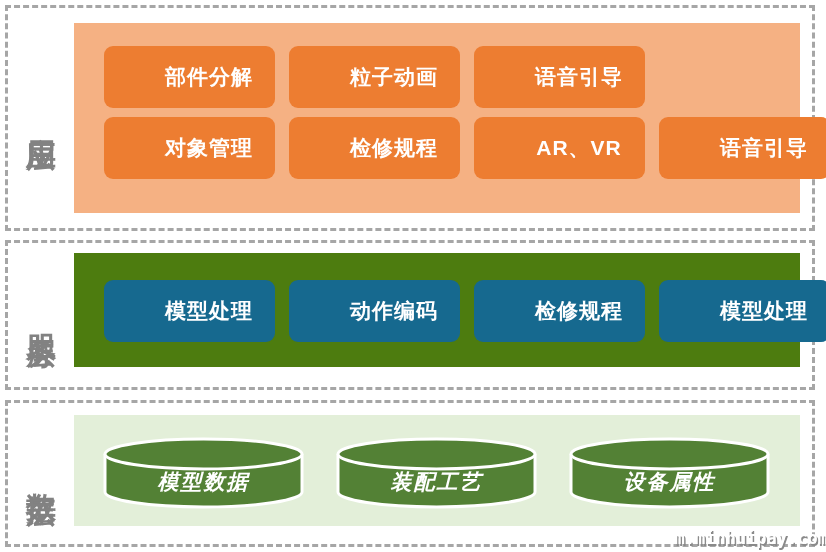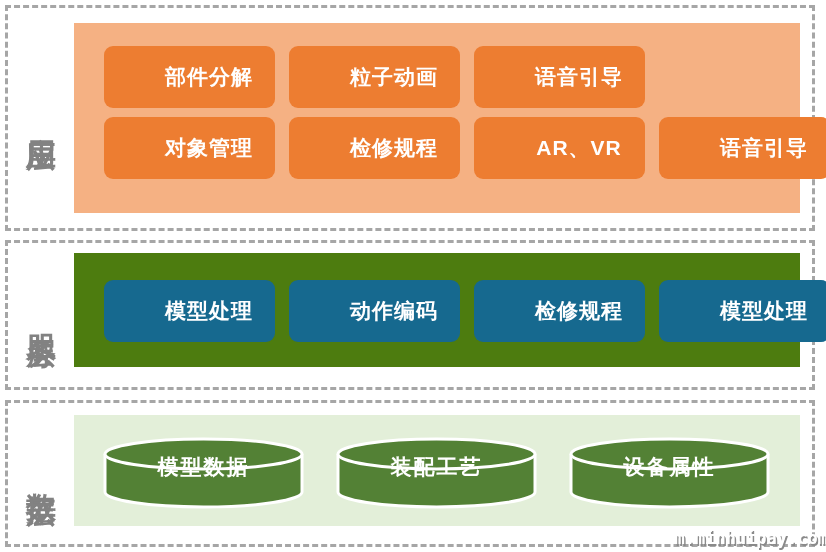--- a/index.html
+++ b/index.html
@@ -28,21 +28,21 @@
   .chip{
     width:132px;height:62px;border-radius:9px;
     display:flex;align-items:center;justify-content:center;
     color:#ffffff;font-size:21px;font-weight:bold;letter-spacing:1px;padding-left:39px;
   }
   .chip-app{background:#ed7d31;}
   .chip-svc{background:#16698f;}
   .cyl-row{position:absolute;left:28px;top:20px;display:flex;gap:30px;}
   .cyl{
     position:relative;width:203px;height:76px;
-    display:flex;align-items:flex-start;justify-content:center;
+    display:flex;align-items:center;justify-content:center;font-style:italic;
   }
   .cyl svg{position:absolute;left:0;top:0;}
   .cyl span{
     position:relative;margin-top:18px;color:#ffffff;
     font-size:21px;font-weight:bold;letter-spacing:2px;
   }
   .watermark{
     position:absolute;right:-2px;bottom:4px;
     font-family:"DejaVu Sans Mono","Liberation Mono",monospace;
     font-size:17px;font-weight:bold;color:#ffffff;

